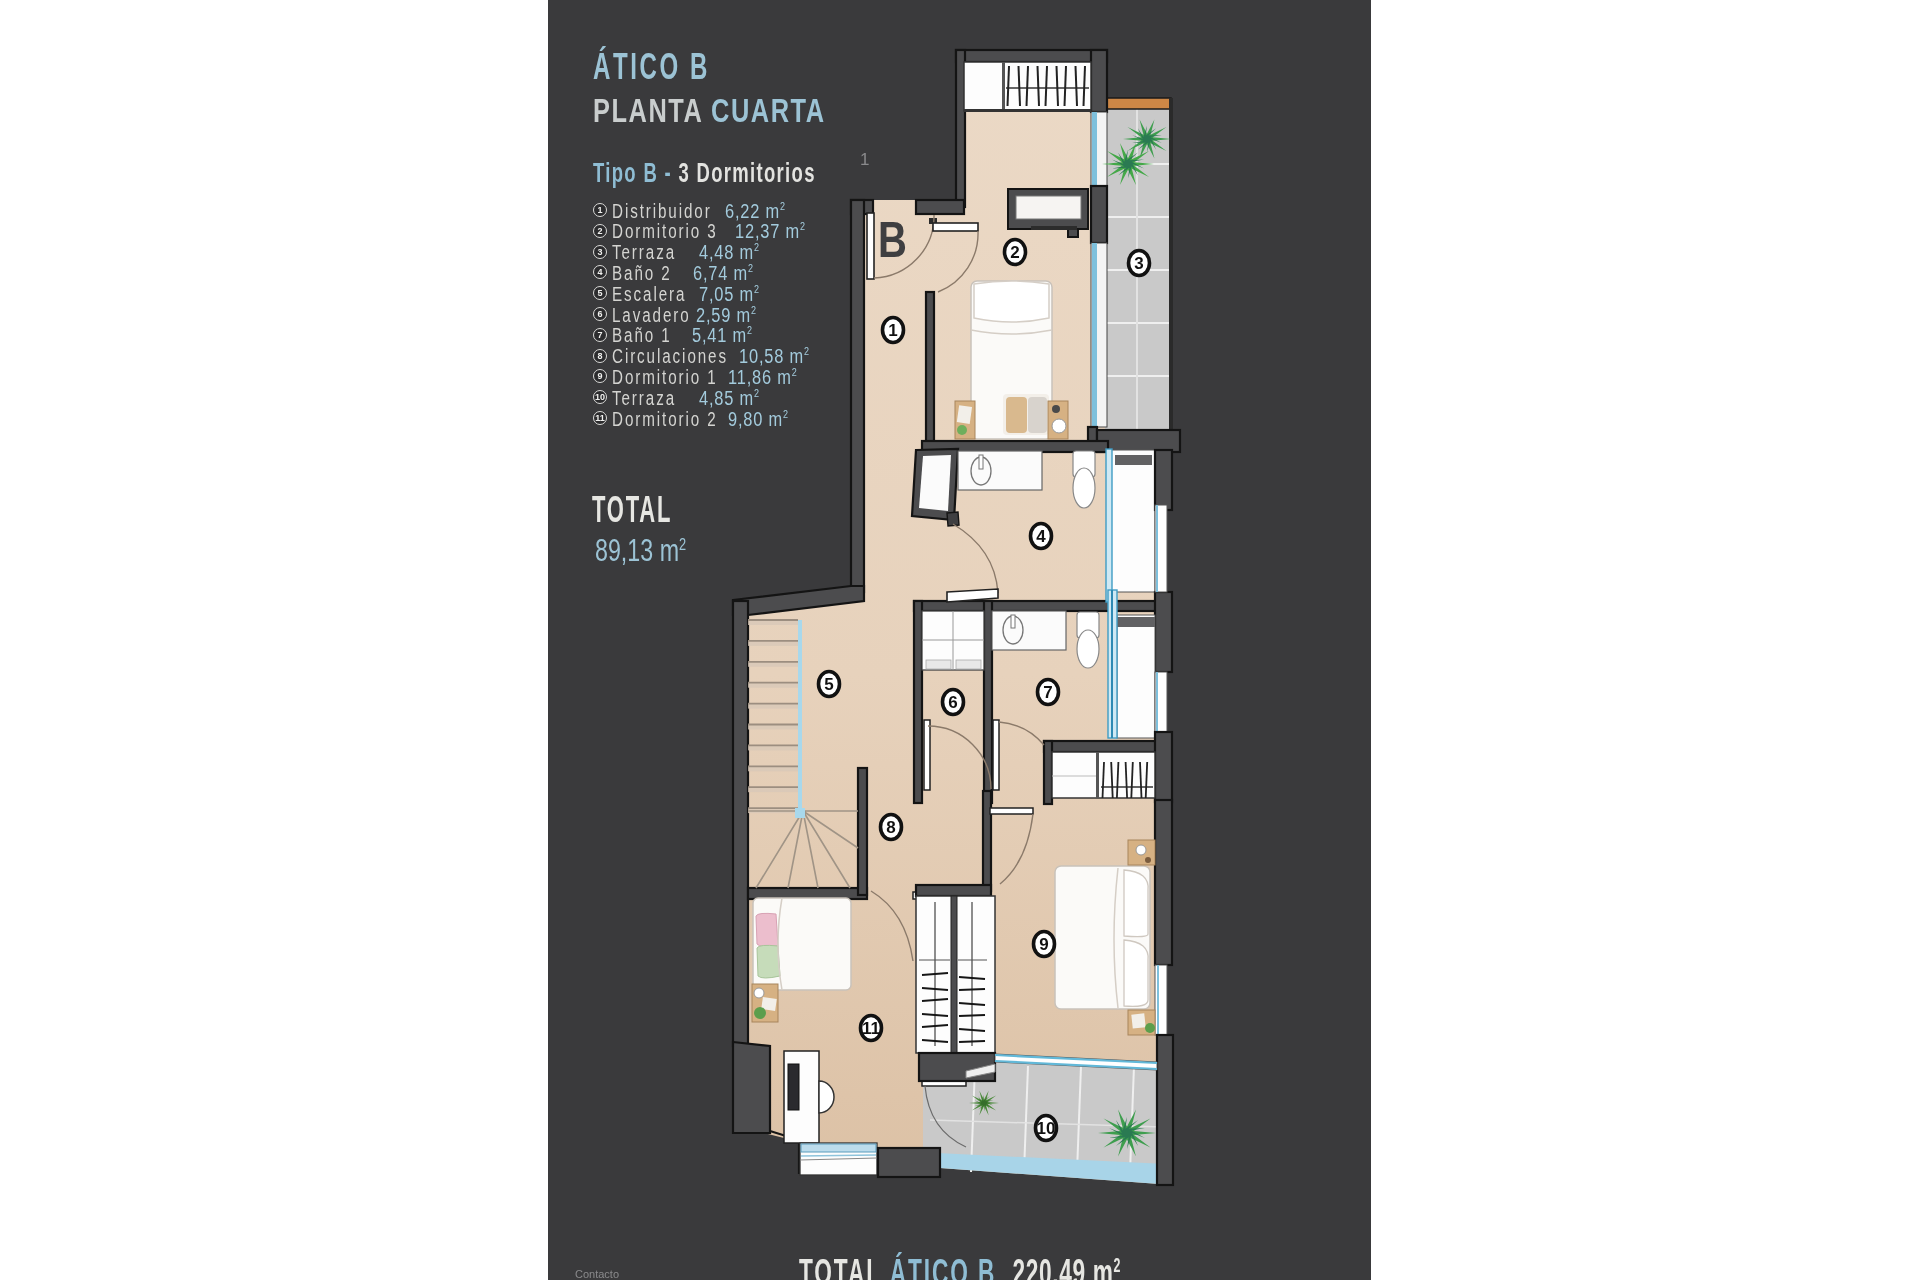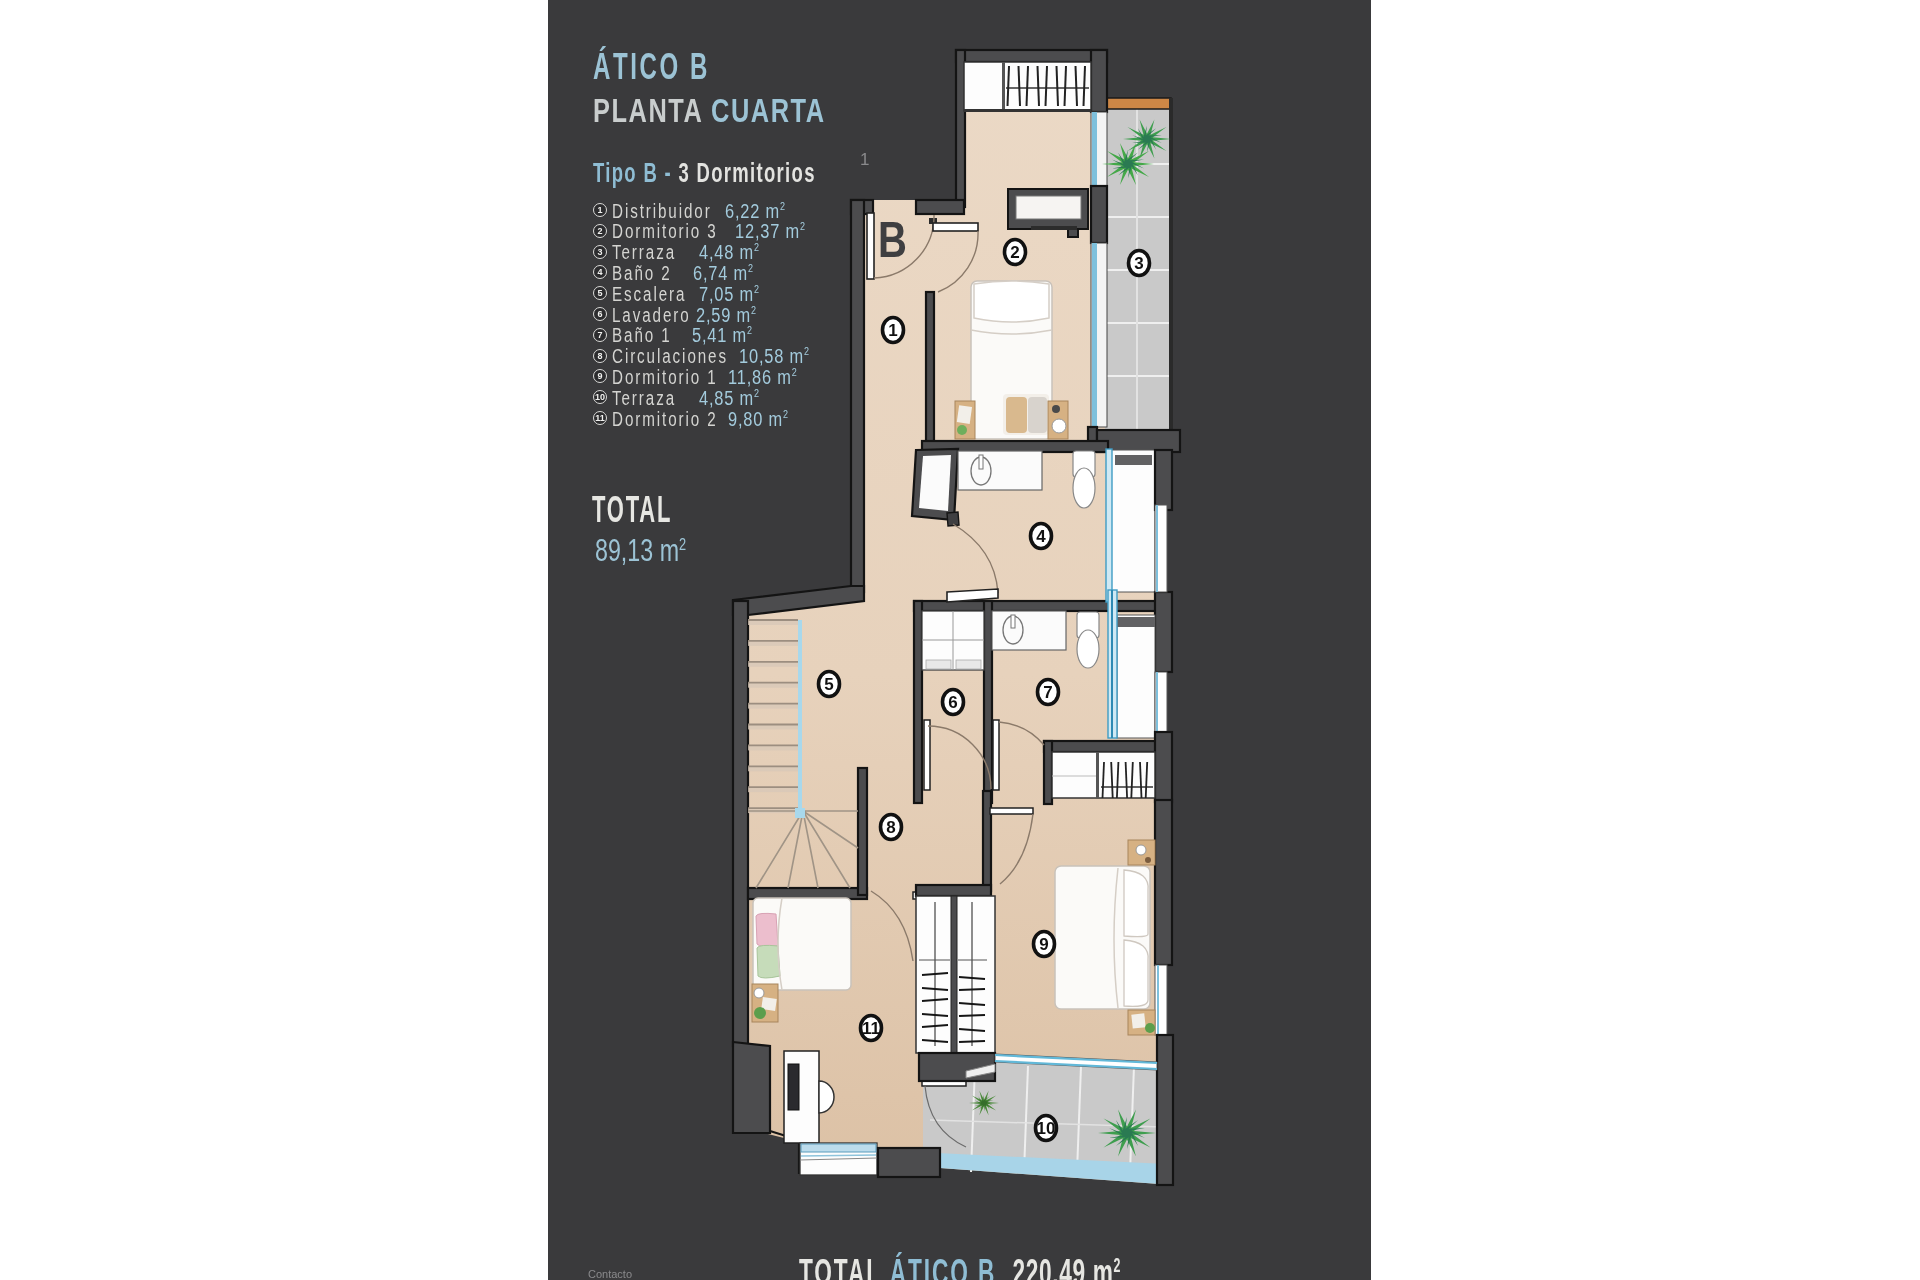--- a/index.html
+++ b/index.html
@@ -84,21 +84,21 @@
     <span style="position:absolute;left:19px;top:0;letter-spacing:2.5px;transform:scaleX(0.76);transform-origin:0 0;">Dormitorio 2</span>
     <span style="position:absolute;left:135px;top:0;color:#a3cbdd;letter-spacing:1px;transform:scaleX(0.82);transform-origin:0 0;">9,80 m<sup>2</sup></span>
   </div>
 
 <div class="t" style="left:592px;top:489px;font-size:36px;font-weight:bold;letter-spacing:3px;color:#e6e6e2;transform:scaleX(0.61);transform-origin:0 0;">TOTAL</div>
 
 <div class="t" style="left:595px;top:533px;font-size:31px;color:#9cc3d5;transform:scaleX(0.75);transform-origin:0 0;">89,13 m<sup>2</sup></div>
 
 <div class="t" style="left:799px;top:1252px;font-size:36px;font-weight:bold;letter-spacing:3px;color:#e6e6e2;transform:scaleX(0.63);transform-origin:0 0;">TOTAL <span style="color:#8fbdd4;">ÁTICO B</span>&nbsp; <span style="letter-spacing:1px;">220,49 m<sup>2</sup></span></div>
 
-<div class="t" style="left:575px;top:1268px;font-size:11px;color:#8a8a8c;margin-left:13px;">Contacto</div>
+<div class="t" style="left:575px;top:1268px;font-size:11px;color:#8a8a8c;">Contacto</div>
 <svg style="position:absolute;left:0;top:0;" width="1920" height="1280" viewBox="0 0 1920 1280">
 <defs>
 <linearGradient id="floorg" x1="0" y1="0" x2="0" y2="1">
  <stop offset="0" stop-color="#ebd9c6"></stop>
         <stop offset="0.55" stop-color="#e7d2bc"></stop>
         <stop offset="1" stop-color="#dcc1a5"></stop>
 </linearGradient>
 </defs>
 
 <path d="M 956 50 L 1107 50 L 1107 99 L 1172 99 L 1172 430 L 1180 430 L 1180 452 L 1157 452 L 1157 1035 L 1173 1035 L 1173 1185 L 940 1168 L 940 1177 L 877 1177 L 877 1175 L 800 1175 L 800 1142 L 768 1134 L 768 1049 L 733 1044 L 733 601 L 851 588 L 851 200 L 956 200 Z" fill="url(#floorg)"></path>

